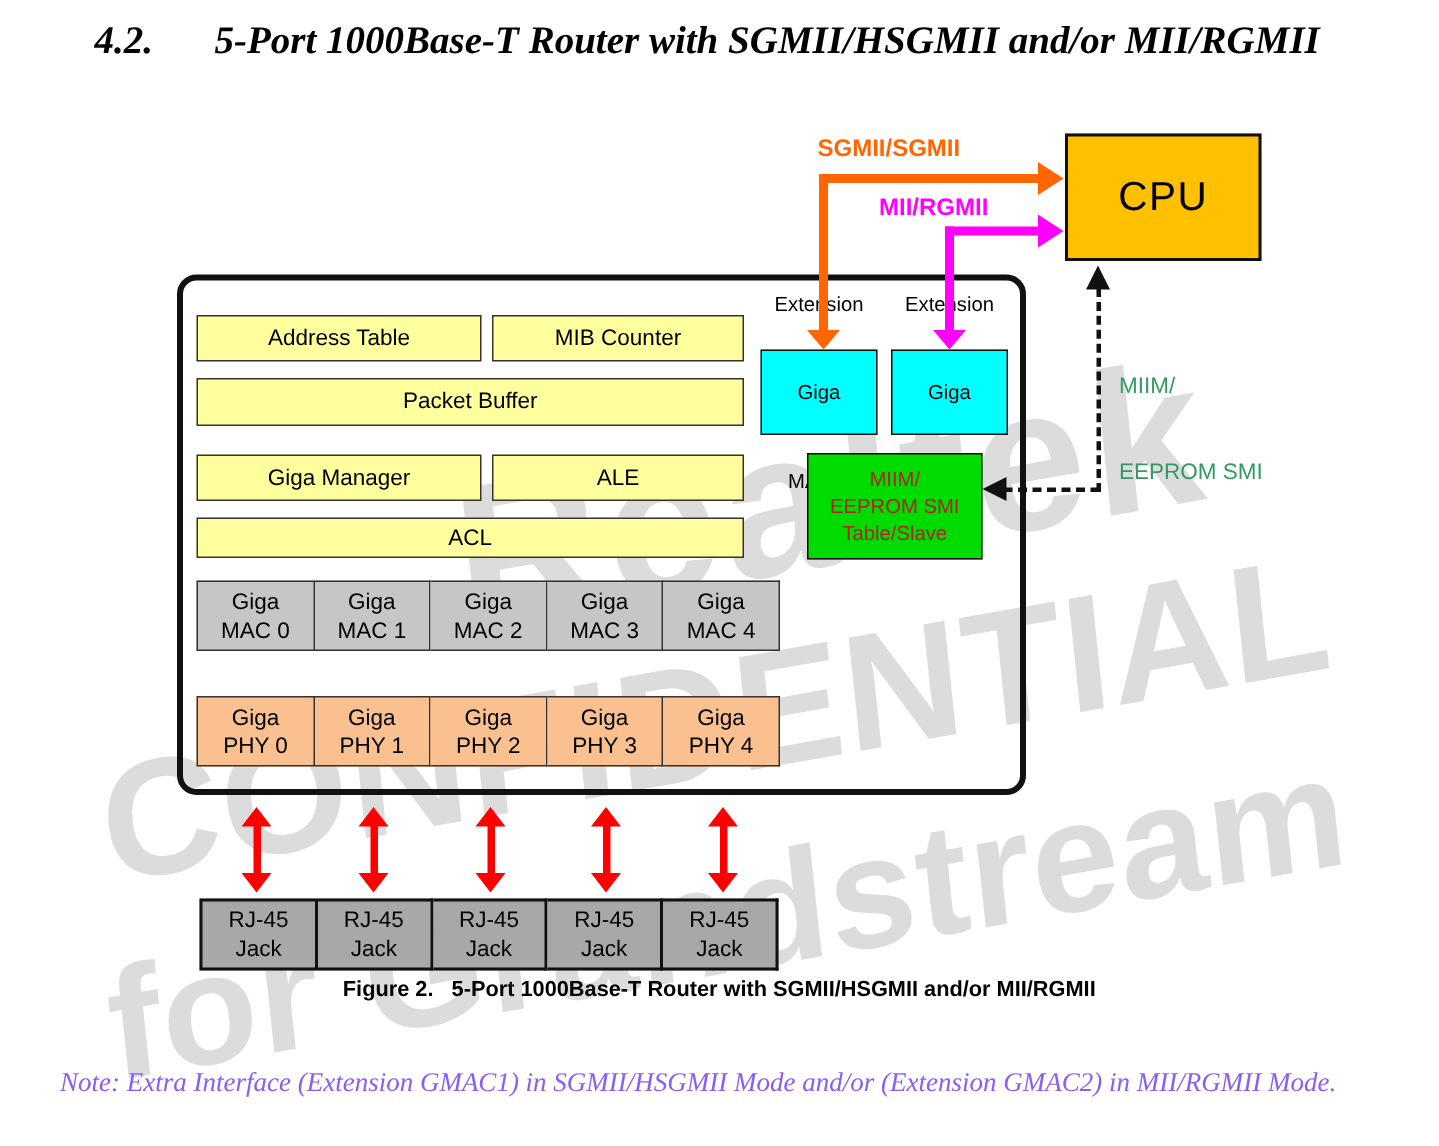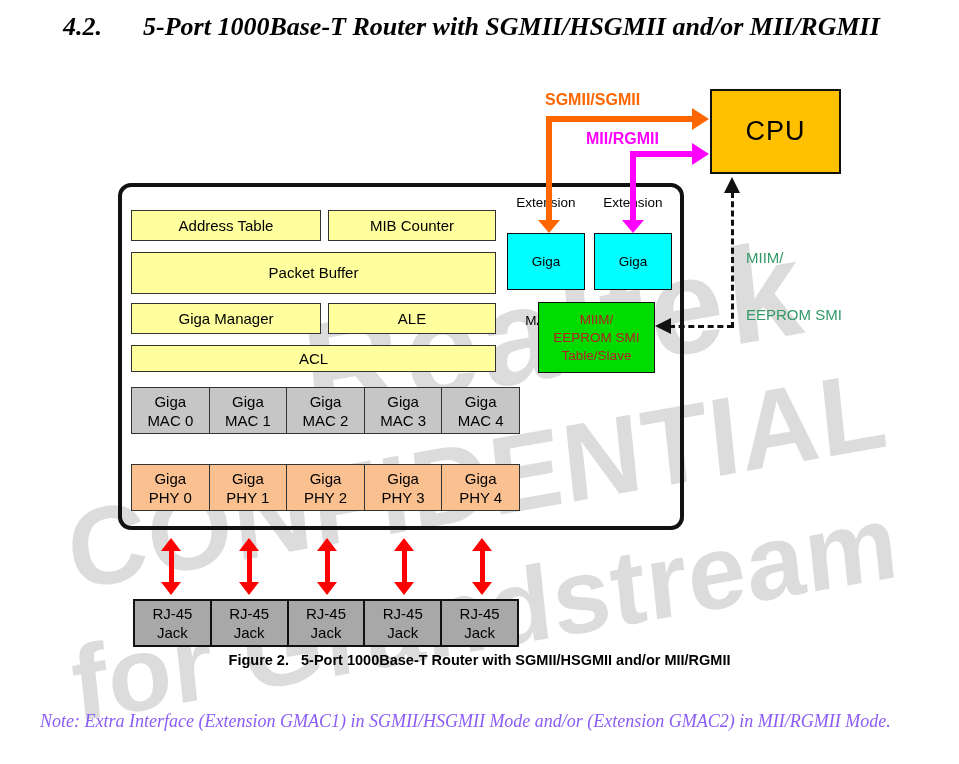--- a/index.html
+++ b/index.html
@@ -127,21 +127,21 @@
 <div class="tri" style="left:655px;top:318px;border-top:8px solid transparent;border-bottom:8px solid transparent;border-right:16px solid #111;"></div>
 
 <div class="abs mainbox"></div>
 
 <div class="abs blk yellow" style="left:131px;top:210px;width:190px;height:31px;">
   <span>Address Table</span>
 </div>
 <div class="abs blk yellow" style="left:328px;top:210px;width:168px;height:31px;">
   <span>MIB Counter</span>
 </div>
-<div class="abs blk yellow" style="left:131px;top:252px;width:365px;height:42px;">
+<div class="abs blk yellow" style="left:131px;top:252px;width:365px;height:32px;">
   <span>Packet Buffer</span>
 </div>
 <div class="abs blk yellow" style="left:131px;top:303px;width:190px;height:31px;">
   <span>Giga Manager</span>
 </div>
 <div class="abs blk yellow" style="left:328px;top:303px;width:168px;height:31px;">
   <span>ALE</span>
 </div>
 <div class="abs blk yellow" style="left:131px;top:345px;width:365px;height:27px;">
   <span>ACL</span>

